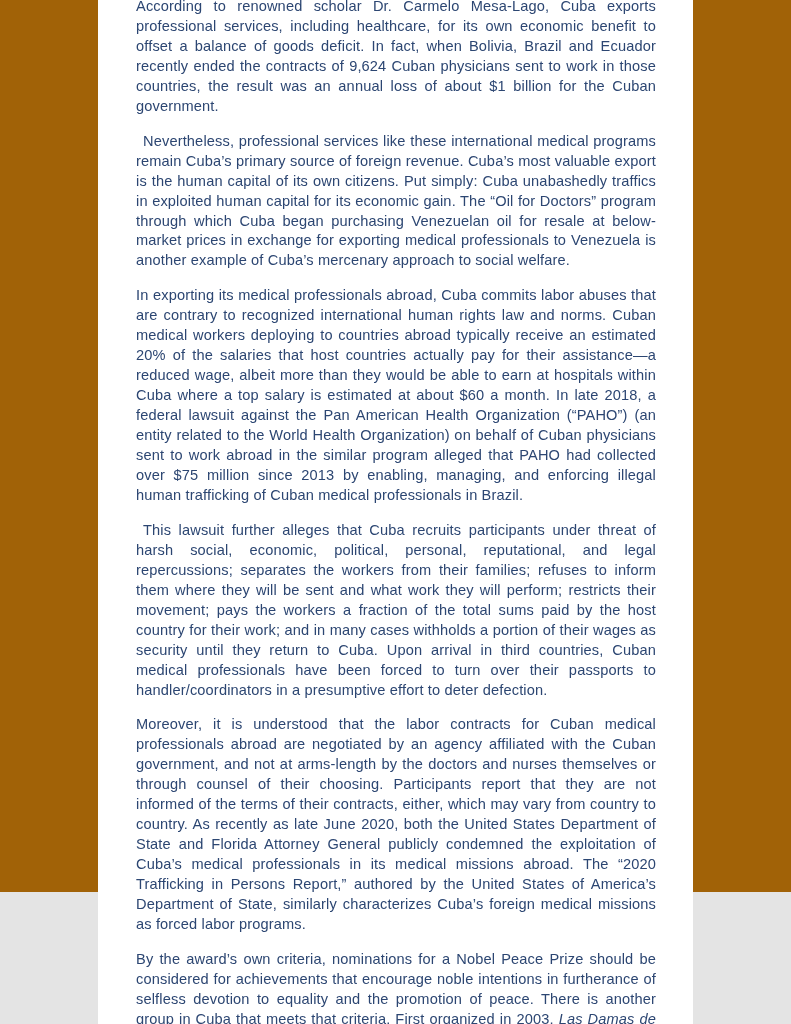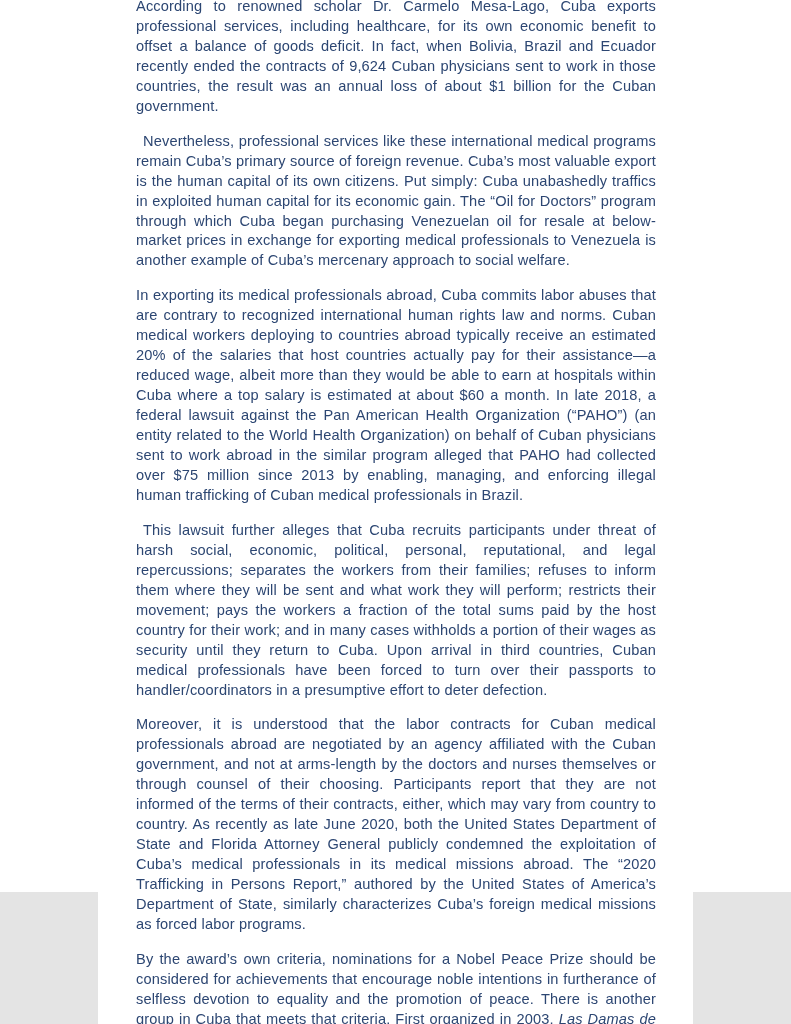--- a/index.html
+++ b/index.html
@@ -10,21 +10,21 @@
     width: 791px;
     height: 1024px;
     background: #e4e4e4;
     font-family: "Liberation Sans", sans-serif;
     overflow: hidden;
   }
   #viewer {
     position: relative;
     width: 791px;
     height: 892px;
-    background: #ffffff;
+    background: #a16207;
   }
   #page {
     position: absolute;
     left: 98px;
     top: 0;
     width: 595px;
     height: 1024px;
     background: #ffffff;
     box-sizing: border-box;
     overflow: hidden;

